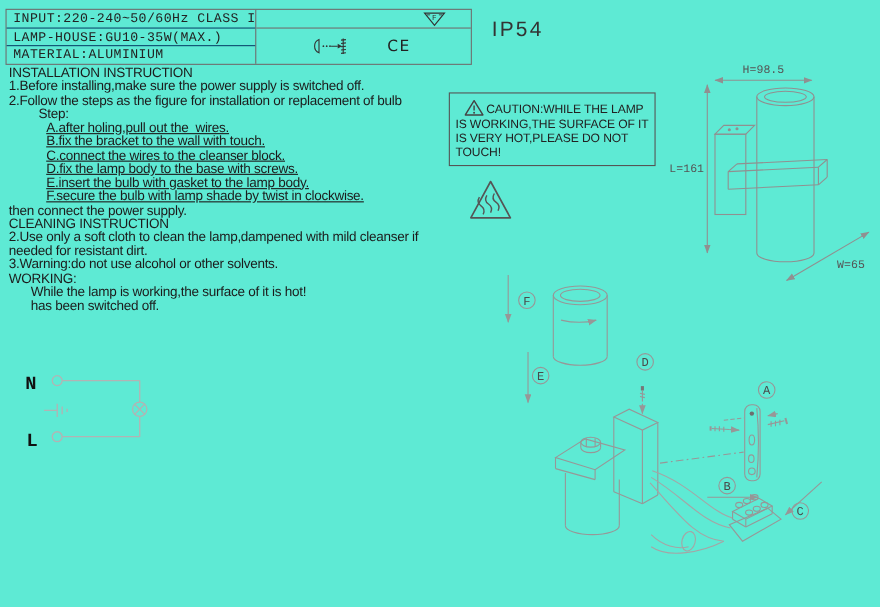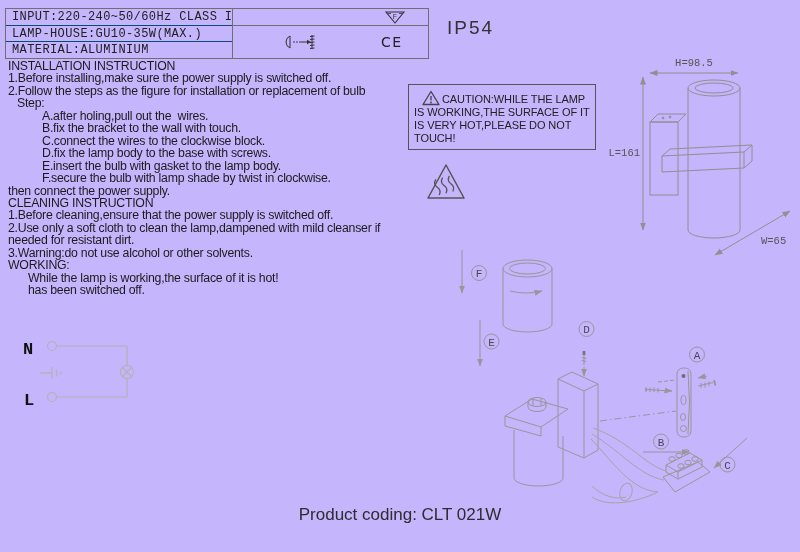--- a/index.html
+++ b/index.html
@@ -1,36 +1,36 @@
 <!DOCTYPE html>
 <html><head>
 <meta charset="utf-8">
 <style>
   html,body{margin:0;padding:0;background:#fff;}
-  #page{position:relative;width:800px;height:552px;background:#c4b5fd;overflow:hidden;
+  #page{position:relative;width:800px;height:552px;background:#5eead4;overflow:hidden;
         font-family:"Liberation Sans",sans-serif;color:#1a1a1a;}
   
   #spec-table{position:absolute;left:5px;top:8px;width:422px;height:49px;
       border:1px solid #6f6f6f;display:flex;font-family:"Liberation Mono",monospace;
       font-size:12px;letter-spacing:.4px;color:#222;}
   .spec-left{width:226px;border-right:1px solid #6f6f6f;display:flex;flex-direction:column;}
   .spec-left .cell{flex:1;display:flex;align-items:center;padding-left:6px;white-space:pre;}
   .spec-left .cell + .cell{border-top:1px solid #0c4a6e;}
   .spec-right{flex:1;display:flex;flex-direction:column;}
   .spec-right .cell-top{height:16px;border-bottom:1px solid #6f6f6f;display:flex;align-items:center;justify-content:center;}
   .spec-right .cell-top svg{margin-left:128px;}
   .spec-right .cell-bottom{flex:1;display:flex;align-items:center;}
-  .ce{font-family:"DejaVu Sans",sans-serif;font-size:14px;letter-spacing:1.5px;color:#222;margin-left:64px;}
+  .ce{font-family:"DejaVu Sans",sans-serif;font-size:14px;letter-spacing:1.5px;color:#222;margin-left:35px;}
   #ip-rating{position:absolute;left:447px;top:17px;font-family:Liberation Sans, sans-serif;
       font-size:19px;letter-spacing:2px;color:#333;}
   
   #instructions{position:absolute;left:8px;top:60px;font-size:12.3px;line-height:12.45px;
       letter-spacing:-0.25px;color:#1c1c1c;}
   .ln{white-space:pre;}
-  .in1{margin-left:9px;} .in2{margin-left:34px;} .in3{margin-left:20px;}
+  .in1{margin-left:27px;} .in2{margin-left:34px;text-decoration:underline;} .in3{margin-left:20px;}
   
   #caution-box{position:absolute;left:408px;top:84px;width:178px;border:1px solid #555;
       padding:5px 3px 4px 5px;font-size:11px;line-height:13px;letter-spacing:-0.1px;color:#222;}
   #caution-box svg{vertical-align:-3px;margin:0 2px 0 8px;}
   
   #footer{position:absolute;left:0;right:0;top:505px;text-align:center;font-size:17px;color:#2d2d2d;}
   .abs{position:absolute;}
   svg text{font-family:"Liberation Mono",monospace;}
 </style>
 </head>
@@ -75,27 +75,26 @@
 
   <div id="ip-rating">IP54</div>
 
   <div id="instructions">
     <div class="ln">INSTALLATION INSTRUCTION</div>
     <div class="ln">1.Before installing,make sure the power supply is switched off.</div>
     <div class="ln">2.Follow the steps as the figure for installation or replacement of bulb</div>
     <div class="ln in1">Step:</div>
     <div class="ln in2">A.after holing,pull out the  wires.</div>
     <div class="ln in2">B.fix the bracket to the wall with touch.</div>
-    <div class="ln in2">C.connect the wires to the clockwise block.</div>
+    <div class="ln in2">C.connect the wires to the cleanser block.</div>
     <div class="ln in2">D.fix the lamp body to the base with screws.</div>
     <div class="ln in2">E.insert the bulb with gasket to the lamp body.</div>
     <div class="ln in2">F.secure the bulb with lamp shade by twist in clockwise.</div>
     <div class="ln">then connect the power supply.</div>
     <div class="ln">CLEANING INSTRUCTION</div>
-    <div class="ln">1.Before cleaning,ensure that the power supply is switched off.</div>
     <div class="ln">2.Use only a soft cloth to clean the lamp,dampened with mild cleanser if</div>
     <div class="ln">needed for resistant dirt.</div>
     <div class="ln">3.Warning:do not use alcohol or other solvents.</div>
     <div class="ln">WORKING:</div>
     <div class="ln in3">While the lamp is working,the surface of it is hot!</div>
     <div class="ln in3">has been switched off.</div>
   </div>
 
   <div id="caution-box"><svg width="18" height="16" viewBox="0 0 18 16">
         <path d="M9,1.5 L17,14.5 L1,14.5 Z" fill="none" stroke="#444" stroke-width="1.3" stroke-linejoin="round"></path>
@@ -290,15 +289,14 @@
     <g font-size="11" fill="#4a4a4a" text-anchor="middle">
       <text x="29" y="37">F</text>
       <text x="41.5" y="105.5">E</text>
       <text x="136.5" y="93">D</text>
       <text x="247" y="118.5">A</text>
       <text x="211" y="205.5">B</text>
       <text x="277.5" y="228.5">C</text>
     </g>
   </svg>
 
-  <div id="footer">Product coding: CLT 021W</div>
 
 </div>
 
 </body></html>

